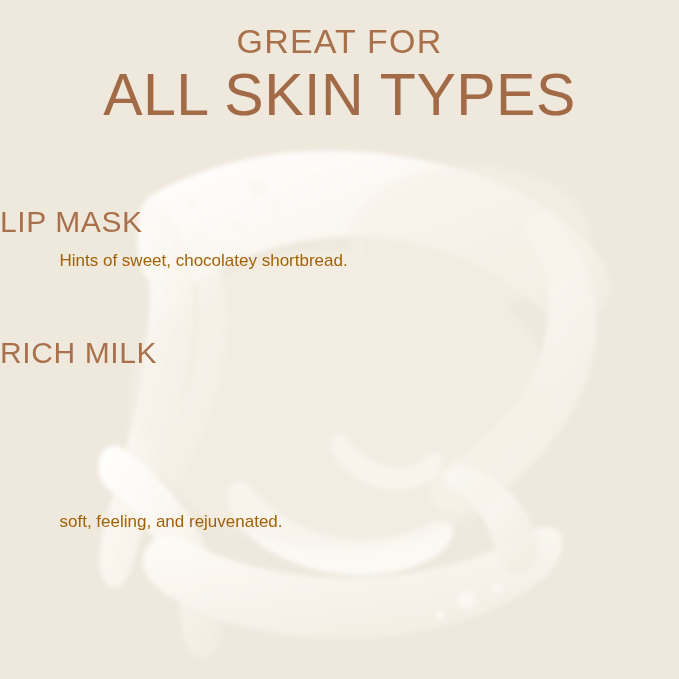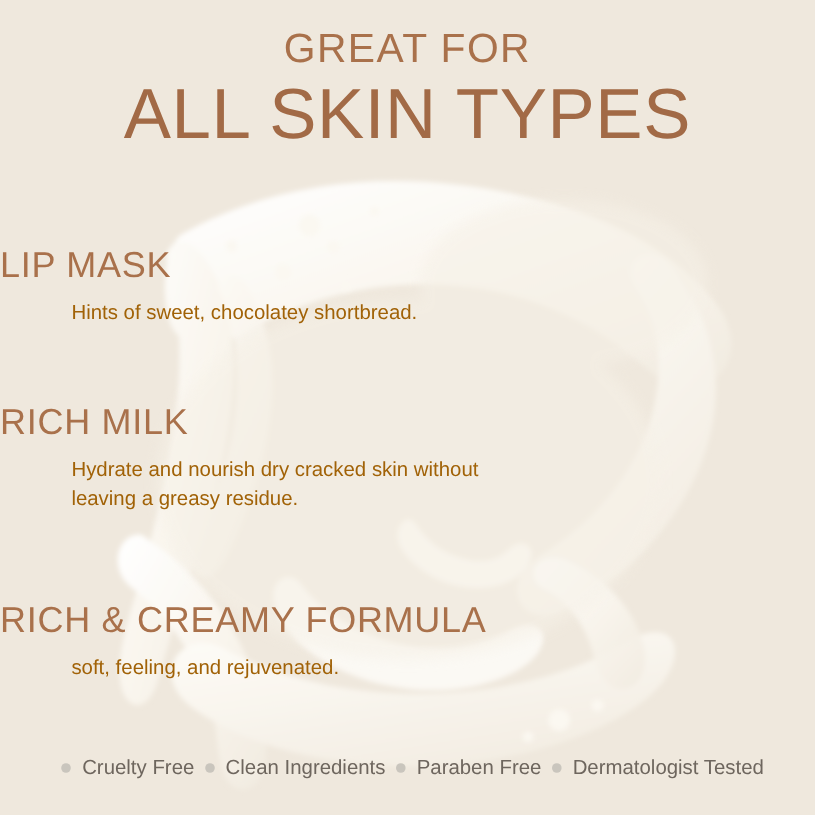--- a/index.html
+++ b/index.html
@@ -225,38 +225,23 @@
 
     <div class="block block-lip">
       <div class="block-title">LIP MASK</div>
       <div class="block-desc">
         <span class="ln">Hints of sweet, chocolatey shortbread.</span>
       </div>
     </div>
 
     <div class="block block-goat">
       <div class="block-title">RICH MILK</div>
-      <div class="block-desc">
-        <span class="ln">Hydrate and nourish dry cracked skin without</span>
-        <span class="ln">leaving a greasy residue.</span>
-      </div>
     </div>
 
     <div class="block block-formula">
-      <div class="block-title">RICH &amp; CREAMY FORMULA</div>
       <div class="block-desc">
         <span class="ln">soft, feeling, and rejuvenated.</span>
       </div>
     </div>
 
-    <div class="badges">
-      <span class="badge-dot"></span>
-      <span class="badge">Cruelty Free</span>
-      <span class="badge-dot"></span>
-      <span class="badge">Clean Ingredients</span>
-      <span class="badge-dot"></span>
-      <span class="badge">Paraben Free</span>
-      <span class="badge-dot"></span>
-      <span class="badge">Dermatologist Tested</span>
-    </div>
 
   </div>
 </div>
 
 </body></html>

